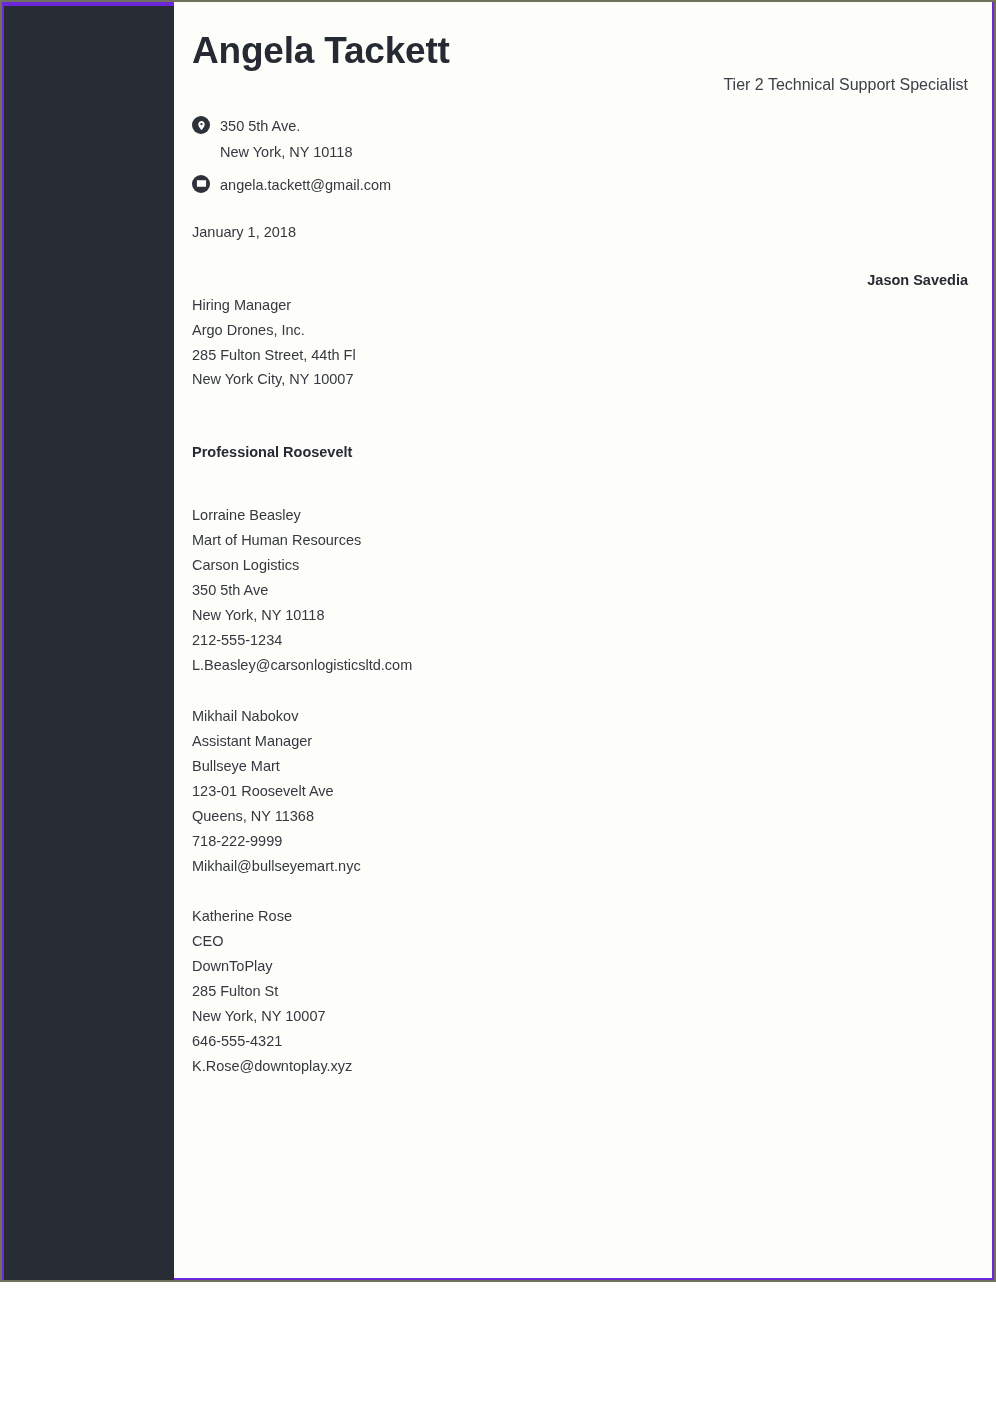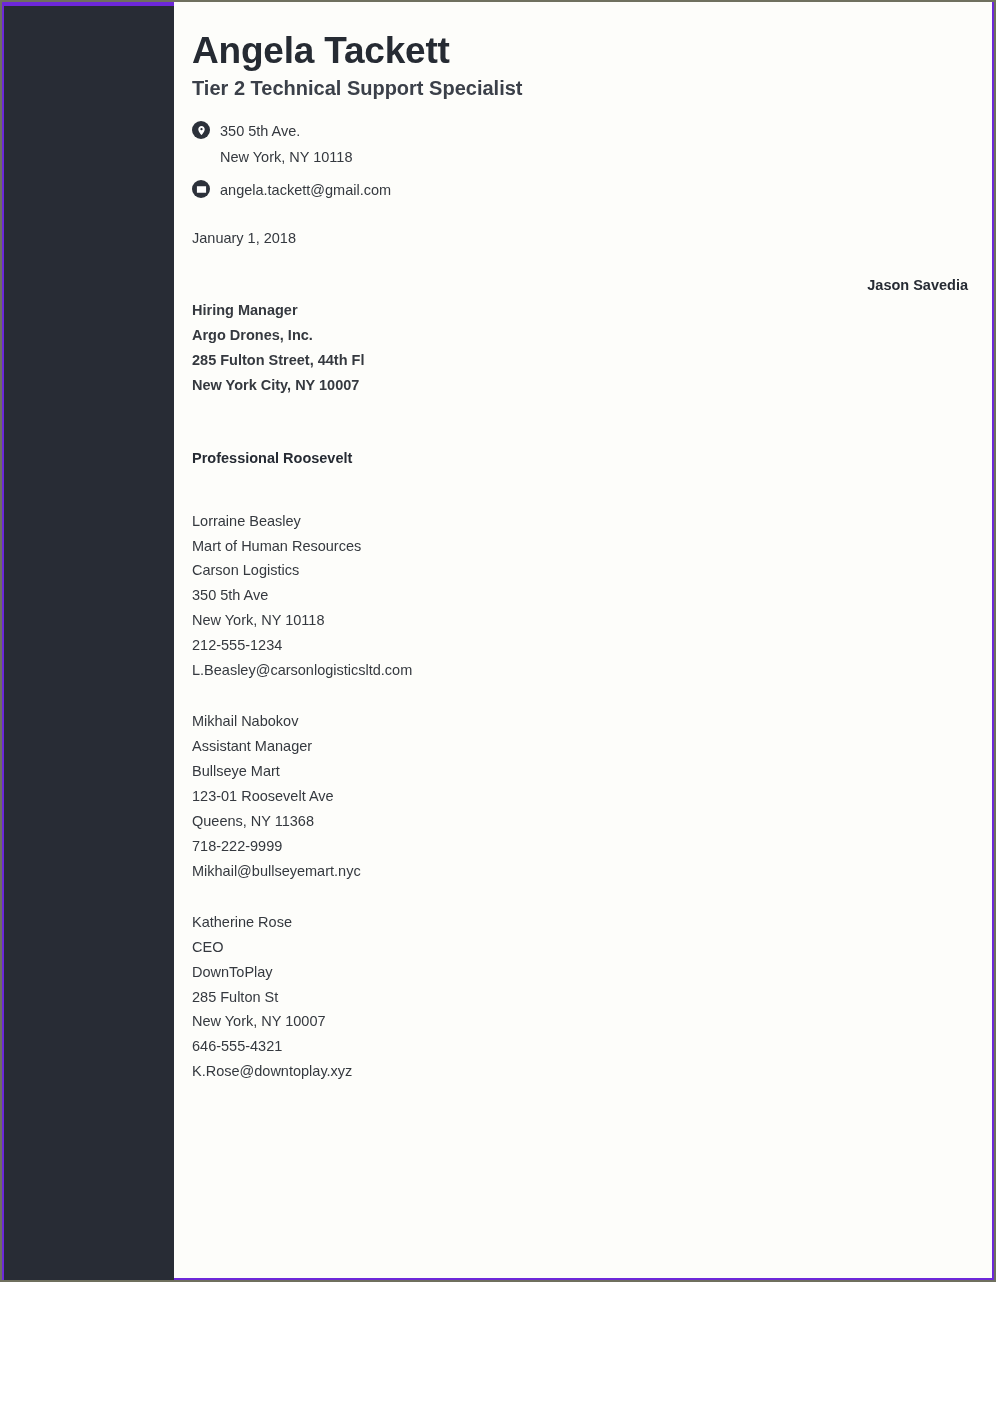--- a/index.html
+++ b/index.html
@@ -39,25 +39,26 @@
   }
   .name {
     font-size: 37px;
     font-weight: bold;
     color: #262b33;
     letter-spacing: -0.2px;
     line-height: 1.12;
     margin: 0 0 4px 0;
   }
   .headline {
-    font-size: 20px;
+    font-size: 16px;
     color: #3b4049;
-    font-weight: bold;
+    font-weight: normal;
     line-height: 1.3;
     margin: 0 0 18px 0;
+    text-align: right;
   }
   .contact-list {
     margin: 0 0 22px 0;
   }
   .contact-row {
     display: flex;
     align-items: flex-start;
     margin-bottom: 8px;
   }
   .icon-badge {
@@ -89,21 +90,20 @@
     line-height: 1.75;
     margin: 10px 0 22px 0;
   }
   .recipient {
     margin: 0 0 48px 0;
   }
   .recipient div {
     font-size: 14.5px;
     color: #35393f;
     line-height: 1.72;
-    font-weight: bold;
   }
   .recipient .recipient-name {
     font-weight: bold;
     color: #262b33;
     text-align: right;
   }
   .section-title {
     font-size: 14.5px;
     font-weight: bold;
     color: #262b33;

